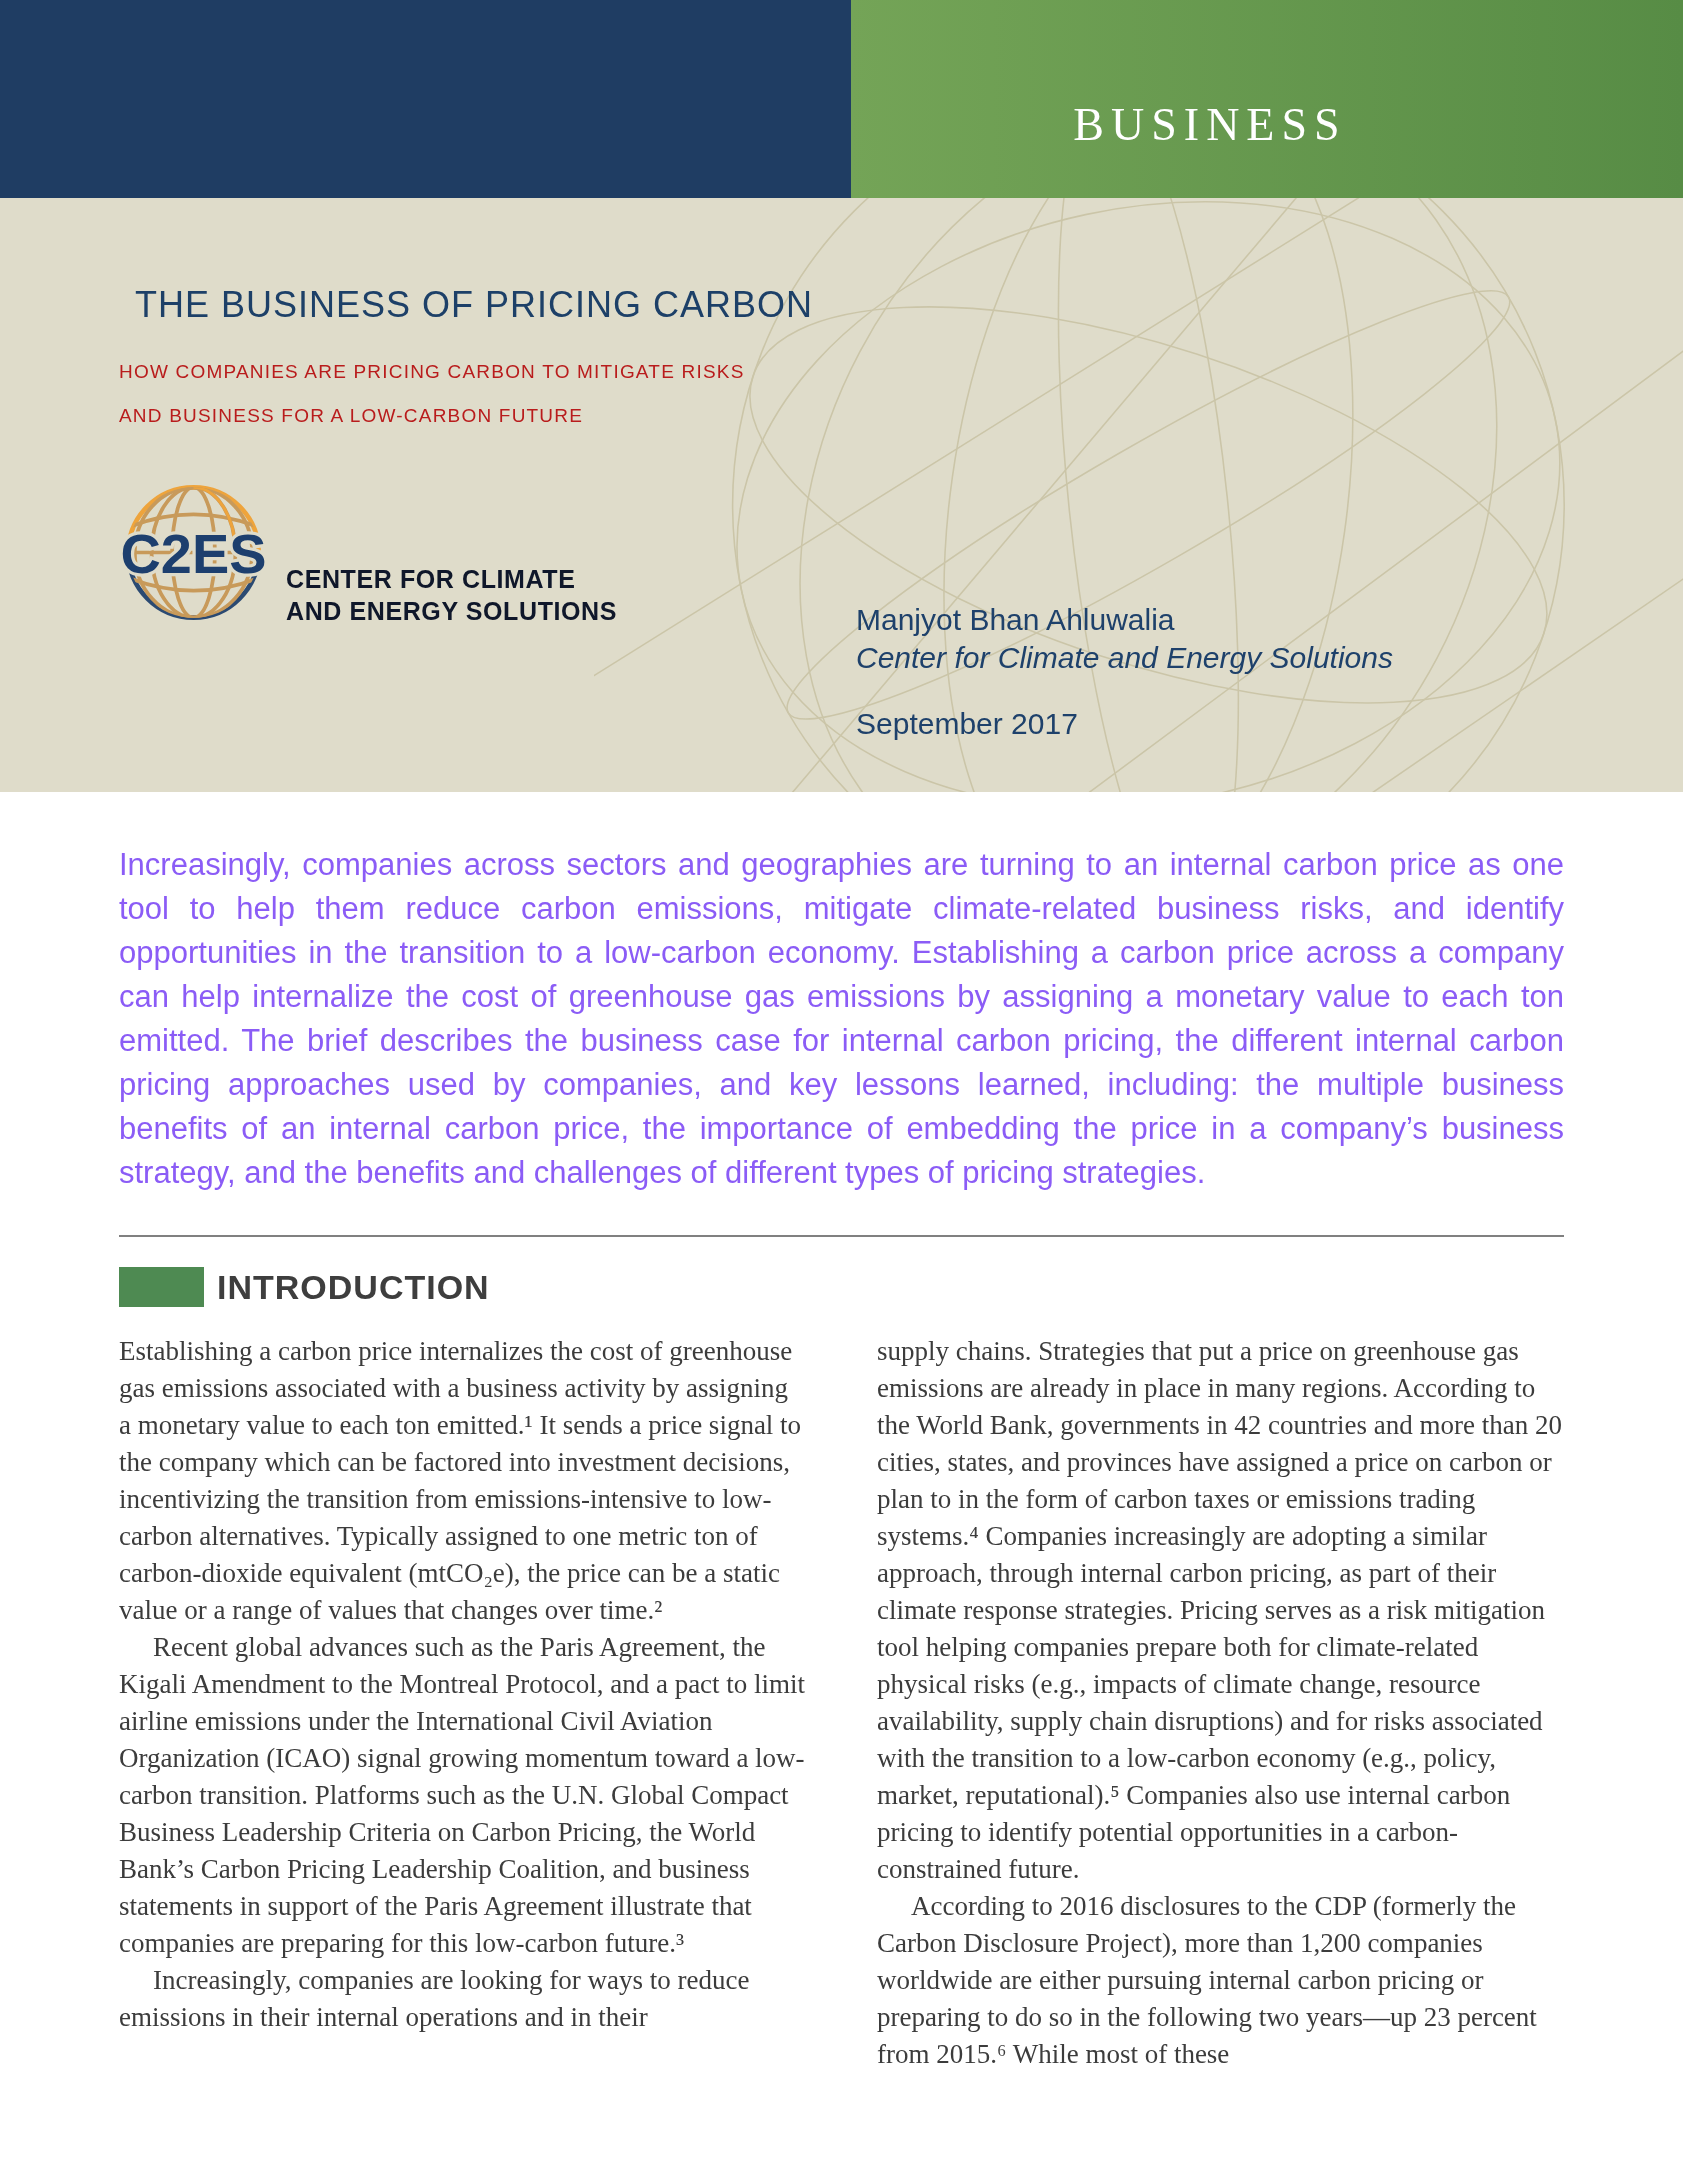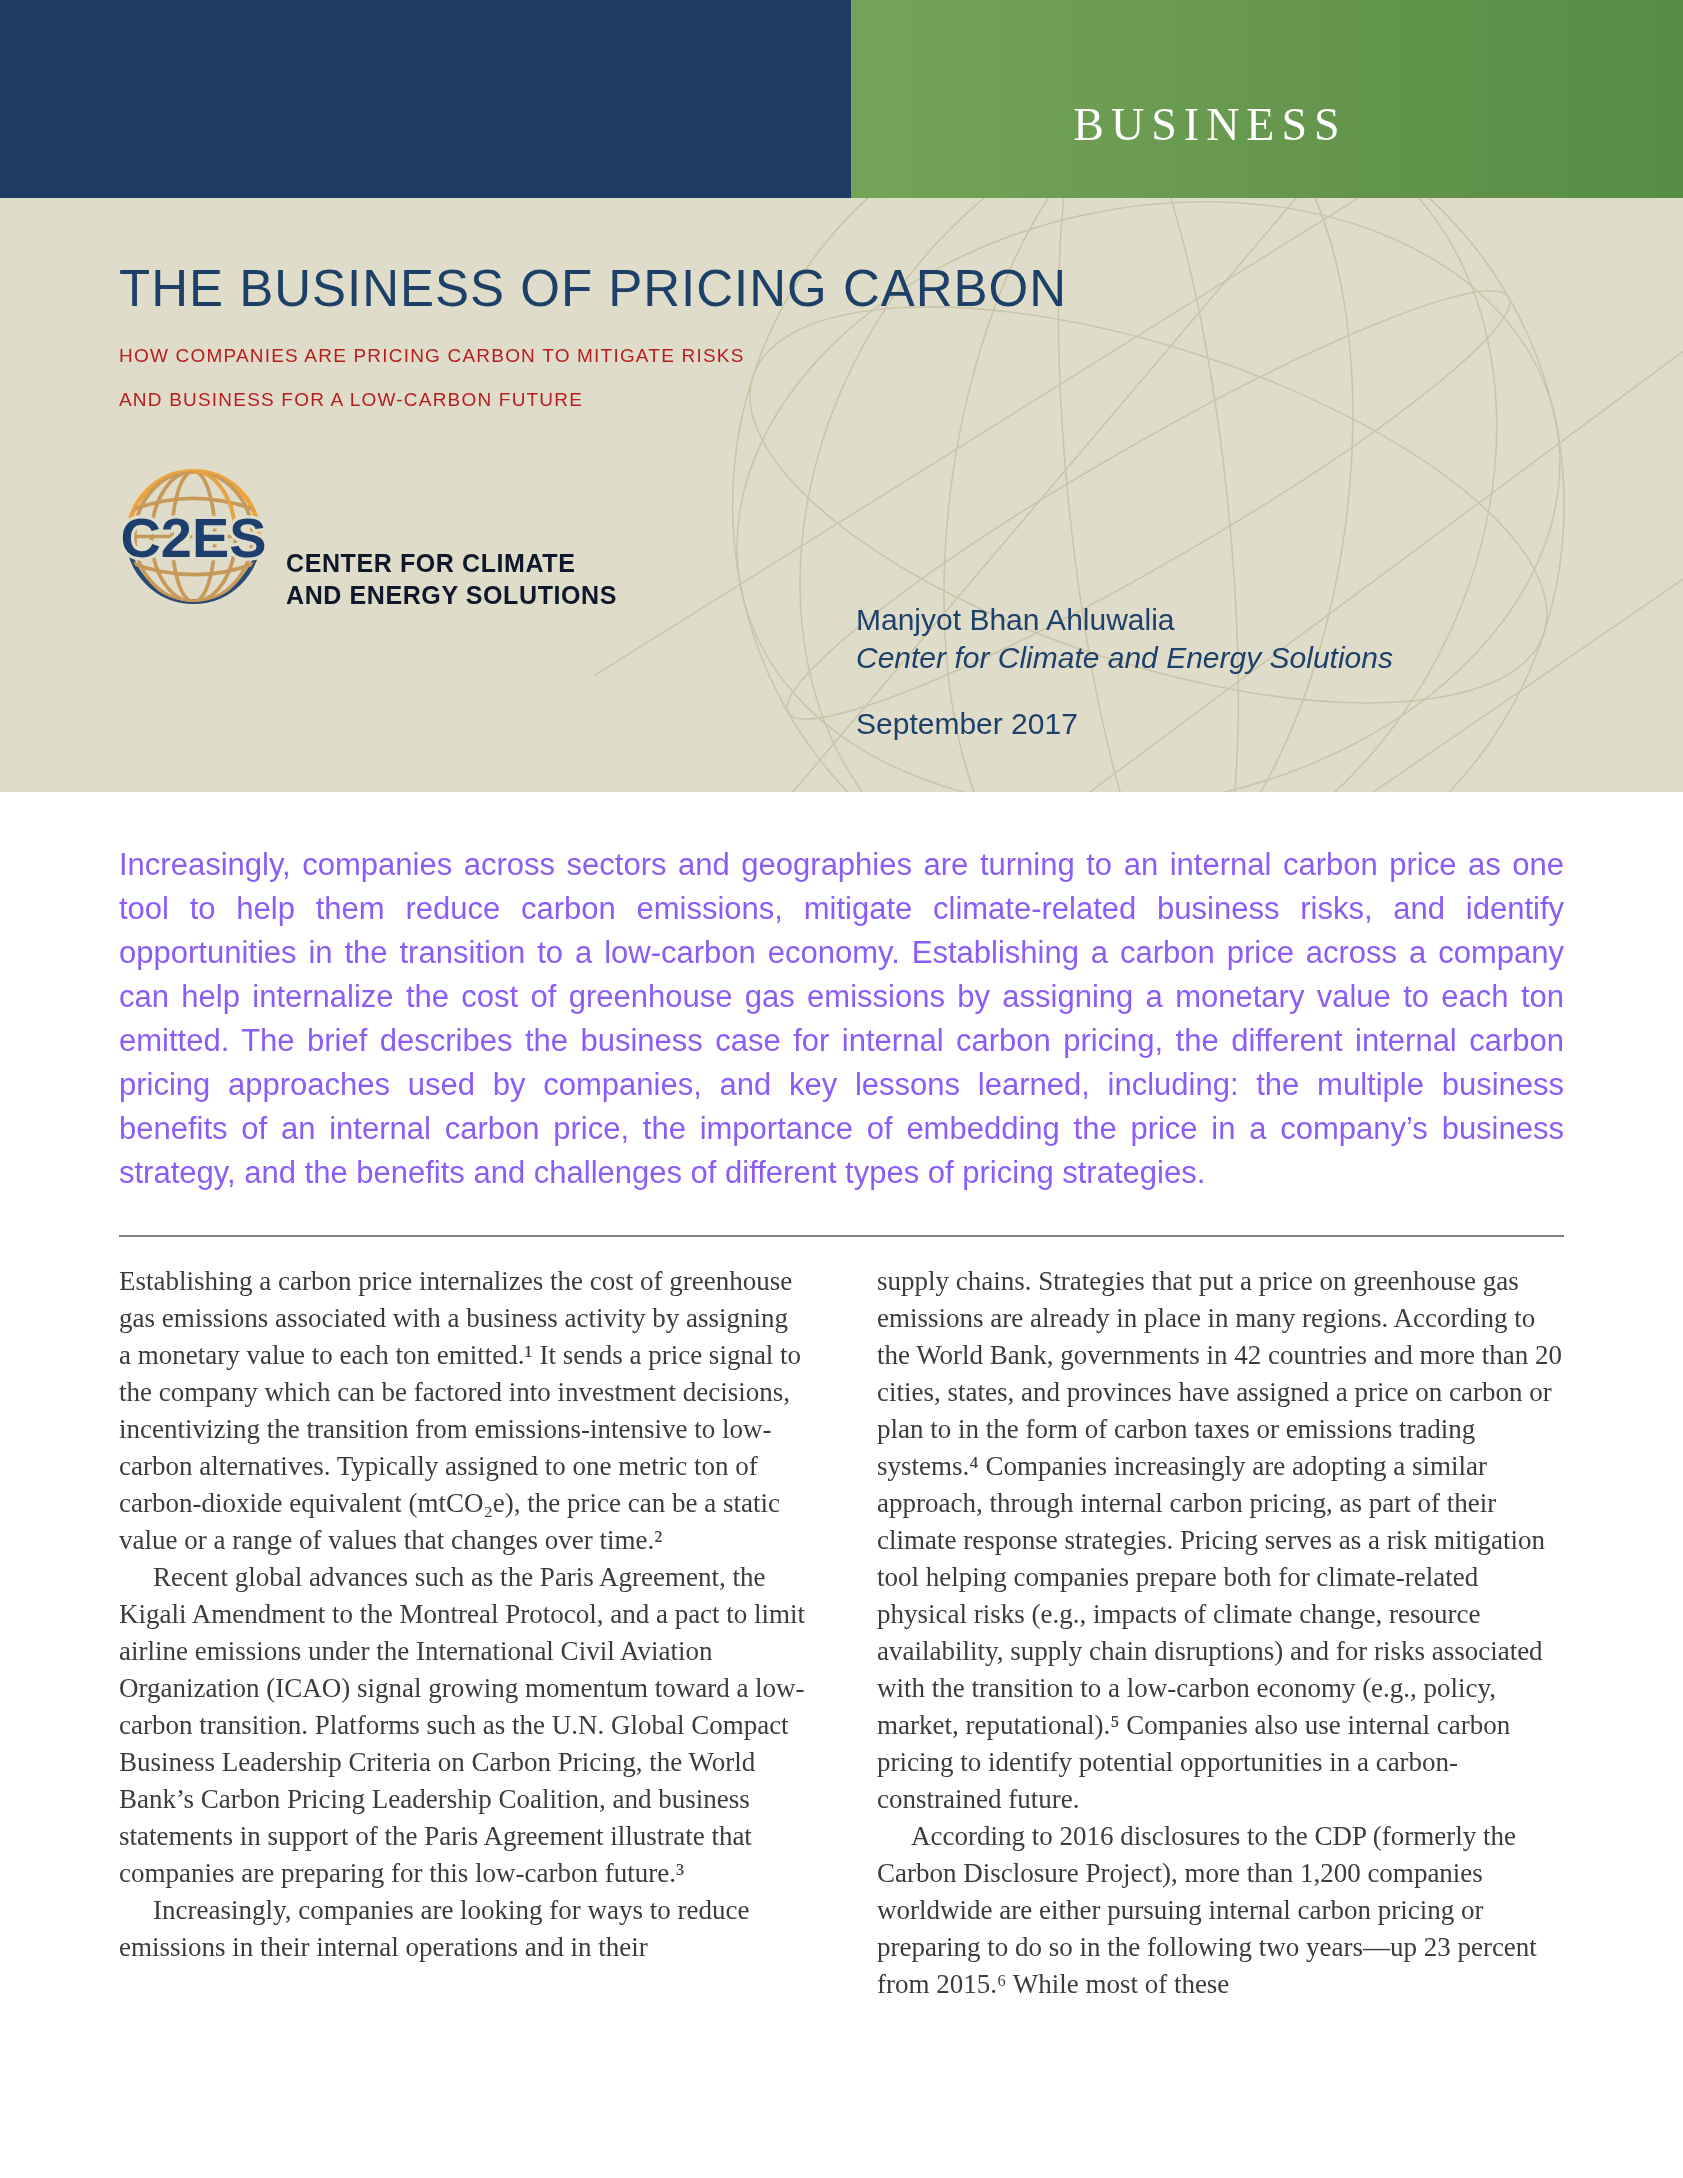--- a/index.html
+++ b/index.html
@@ -24,22 +24,22 @@
     font-family:Liberation Serif, serif;
   }
   
   .hero{
     position:relative;width:1683px;height:594px;background:#dfdcca;
     overflow:hidden;box-sizing:border-box;padding:61px 119px 0 119px;
   }
   .hero .wire{position:absolute;left:594px;top:0;width:1089px;height:594px;z-index:0;}
   .hero-content{position:relative;z-index:1;}
   .page-title{
-    color:#1d4068;font-size:51px;letter-spacing:1px;font-weight:400;
-    line-height:59px;margin:0;
+    color:#1d4068;font-size:36px;letter-spacing:1px;font-weight:400;
+    line-height:59px;margin:16px;
   }
   .page-subtitle{
     color:#b91c1c;font-size:19px;letter-spacing:1.2px;font-weight:400;
     line-height:44px;margin-top:16px;
   }
   .logo-row{display:flex;align-items:flex-end;gap:18px;margin-top:40px;width:614px;}
   .logo-globe{width:149px;height:149px;flex:0 0 auto;}
   .logo-wordmark{
     color:#0f172a;font-weight:bold;font-size:25px;line-height:32px;
     letter-spacing:0.6px;
@@ -141,20 +141,24 @@
     <div class="pub-date">September 2017</div>
   </div>
 </div>
 
 <div class="content">
 
   <p class="abstract">Increasingly, companies across sectors and geographies are turning to an internal carbon price as one tool to help them reduce carbon emissions, mitigate climate-related business risks, and identify opportunities in the transition to a low-carbon economy. Establishing a carbon price across a company can help internalize the cost of greenhouse gas emissions by assigning a monetary value to each ton emitted. The brief describes the business case for internal carbon pricing, the different internal carbon pricing approaches used by companies, and key lessons learned, including: the multiple business benefits of an internal carbon price, the importance of embedding the price in a company’s business strategy, and the benefits and challenges of different types of pricing strategies.</p>
 
   <hr class="divider">
 
+  <div class="section-heading">
+    <div class="heading-swatch"></div>
+    <div class="heading-text">INTRODUCTION</div>
+  </div>
 
   <div class="columns">
     <div class="col">
       <p>Establishing a carbon price internalizes the cost of greenhouse gas emissions associated with a business activity by assigning a monetary value to each ton emitted.¹ It sends a price signal to the company which can be factored into investment decisions, incentivizing the transition from emissions-intensive to low-carbon alternatives. Typically assigned to one metric ton of carbon-dioxide equivalent (mtCO₂e), the price can be a static value or a range of values that changes over time.²</p>
       <p>Recent global advances such as the Paris Agreement, the Kigali Amendment to the Montreal Protocol, and a pact to limit airline emissions under the International Civil Aviation Organization (ICAO) signal growing momentum toward a low-carbon transition. Platforms such as the U.N. Global Compact Business Leadership Criteria on Carbon Pricing, the World Bank’s Carbon Pricing Leadership Coalition, and business statements in support of the Paris Agreement illustrate that companies are preparing for this low-carbon future.³</p>
       <p>Increasingly, companies are looking for ways to reduce emissions in their internal operations and in their</p>
     </div>
     <div class="col">
       <p>supply chains. Strategies that put a price on greenhouse gas emissions are already in place in many regions. According to the World Bank, governments in 42 countries and more than 20 cities, states, and provinces have assigned a price on carbon or plan to in the form of carbon taxes or emissions trading systems.⁴ Companies increasingly are adopting a similar approach, through internal carbon pricing, as part of their climate response strategies. Pricing serves as a risk mitigation tool helping companies prepare both for climate-related physical risks (e.g., impacts of climate change, resource availability, supply chain disruptions) and for risks associated with the transition to a low-carbon economy (e.g., policy, market, reputational).⁵ Companies also use internal carbon pricing to identify potential opportunities in a carbon-constrained future.</p>
       <p>According to 2016 disclosures to the CDP (formerly the Carbon Disclosure Project), more than 1,200 companies worldwide are either pursuing internal carbon pricing or preparing to do so in the following two years—up 23 percent from 2015.⁶ While most of these</p>

